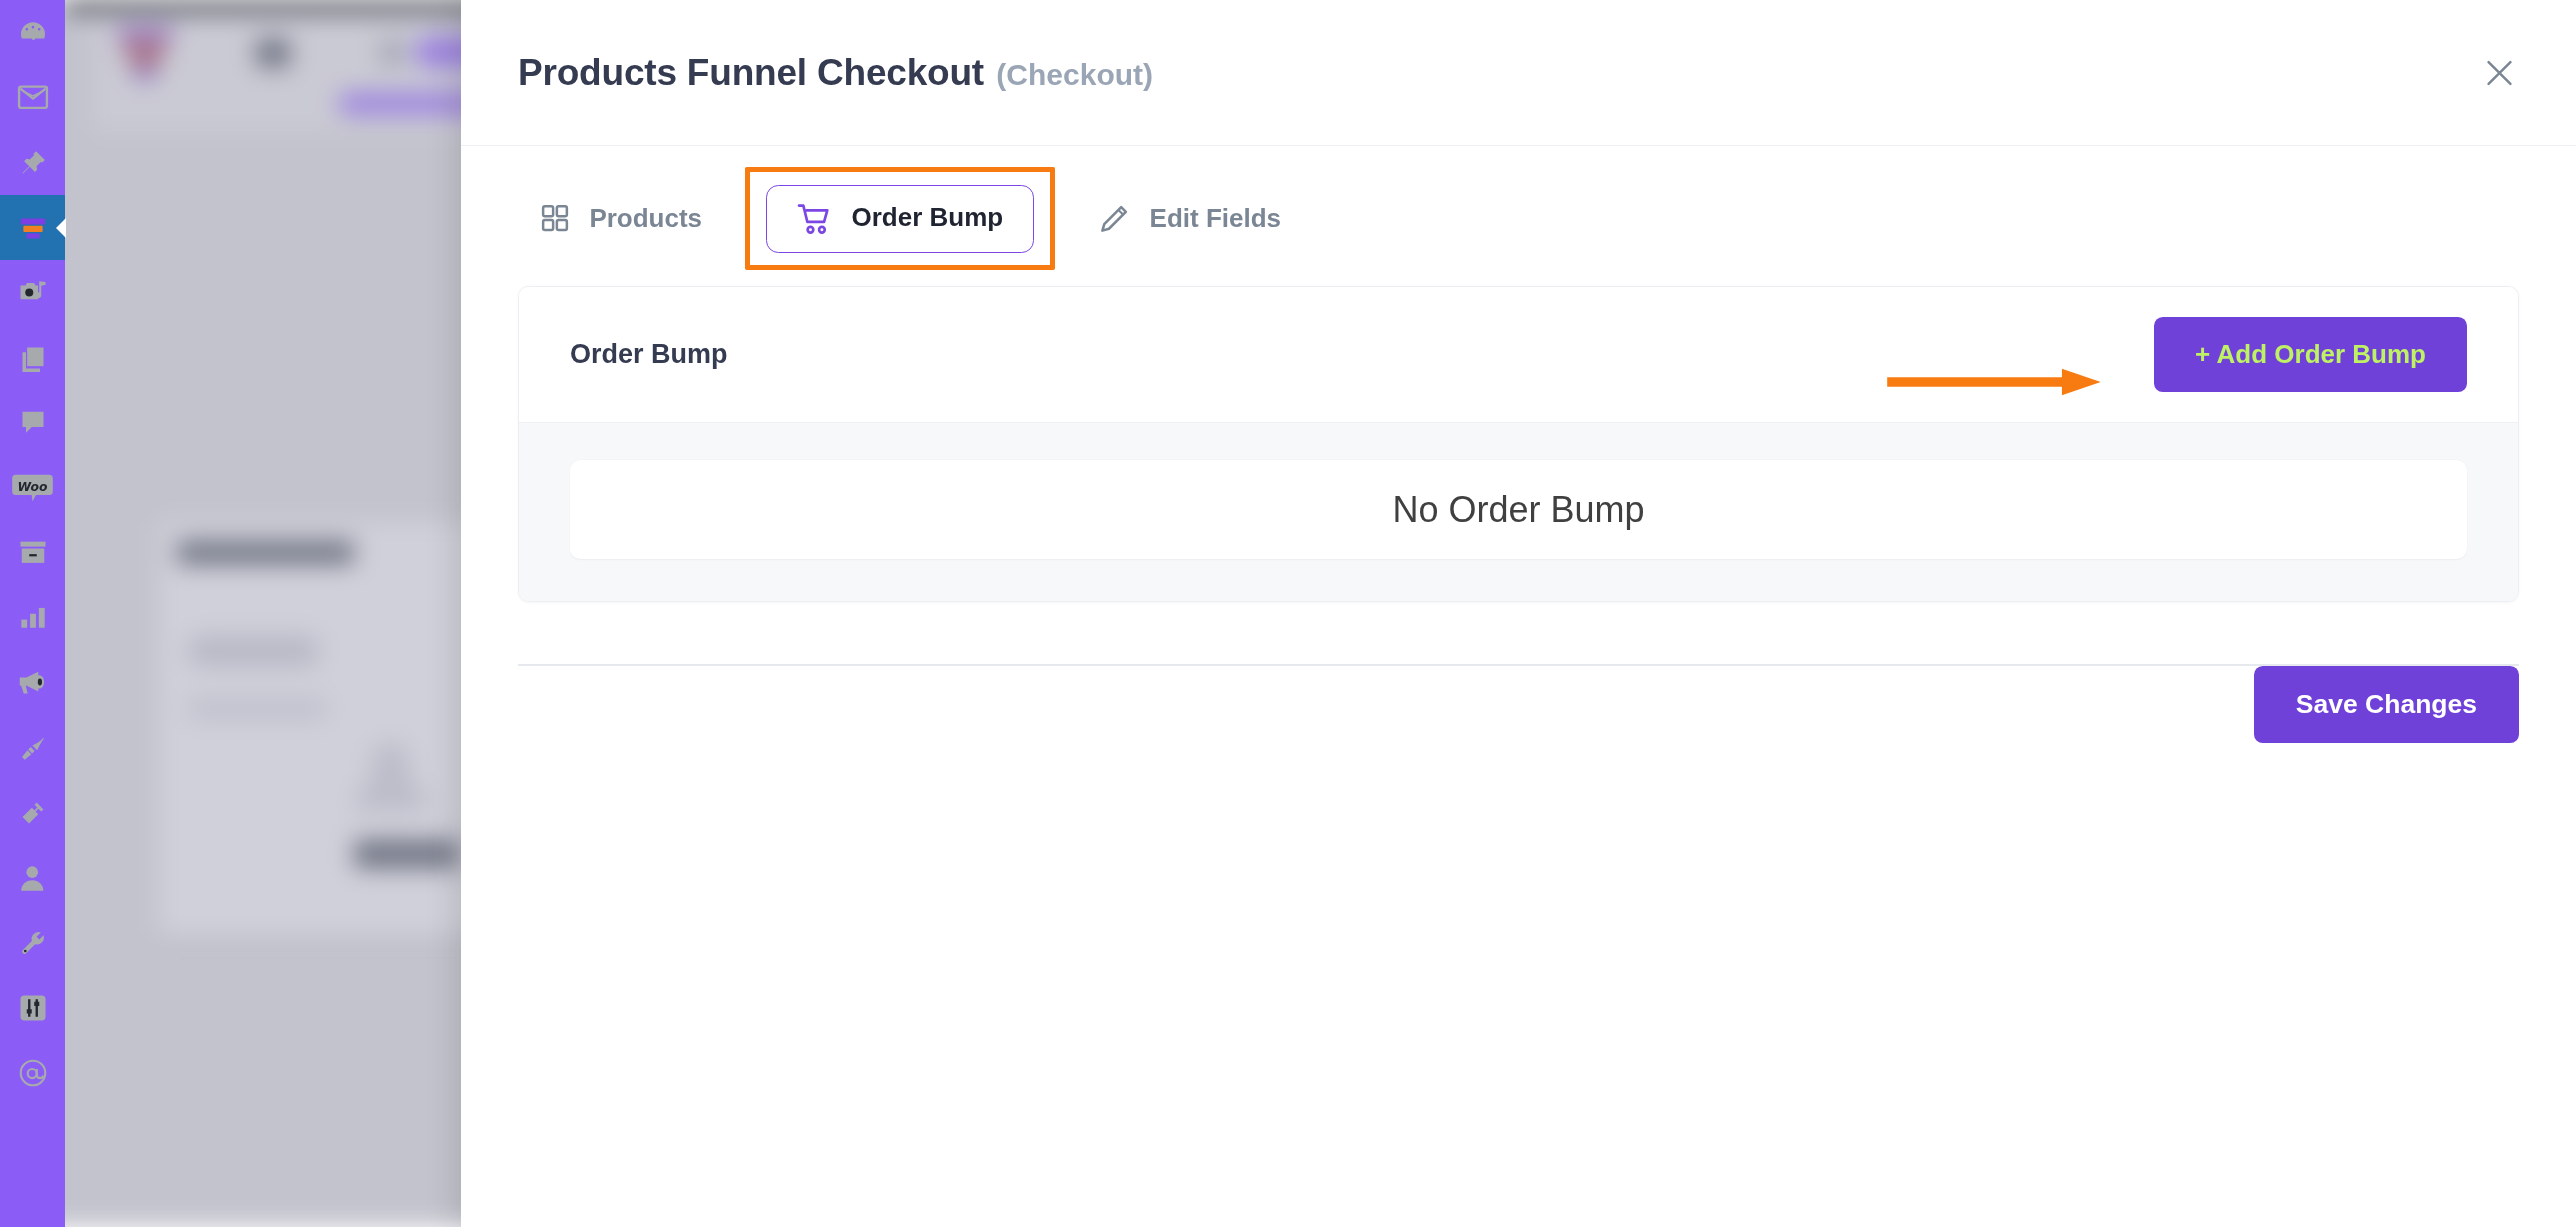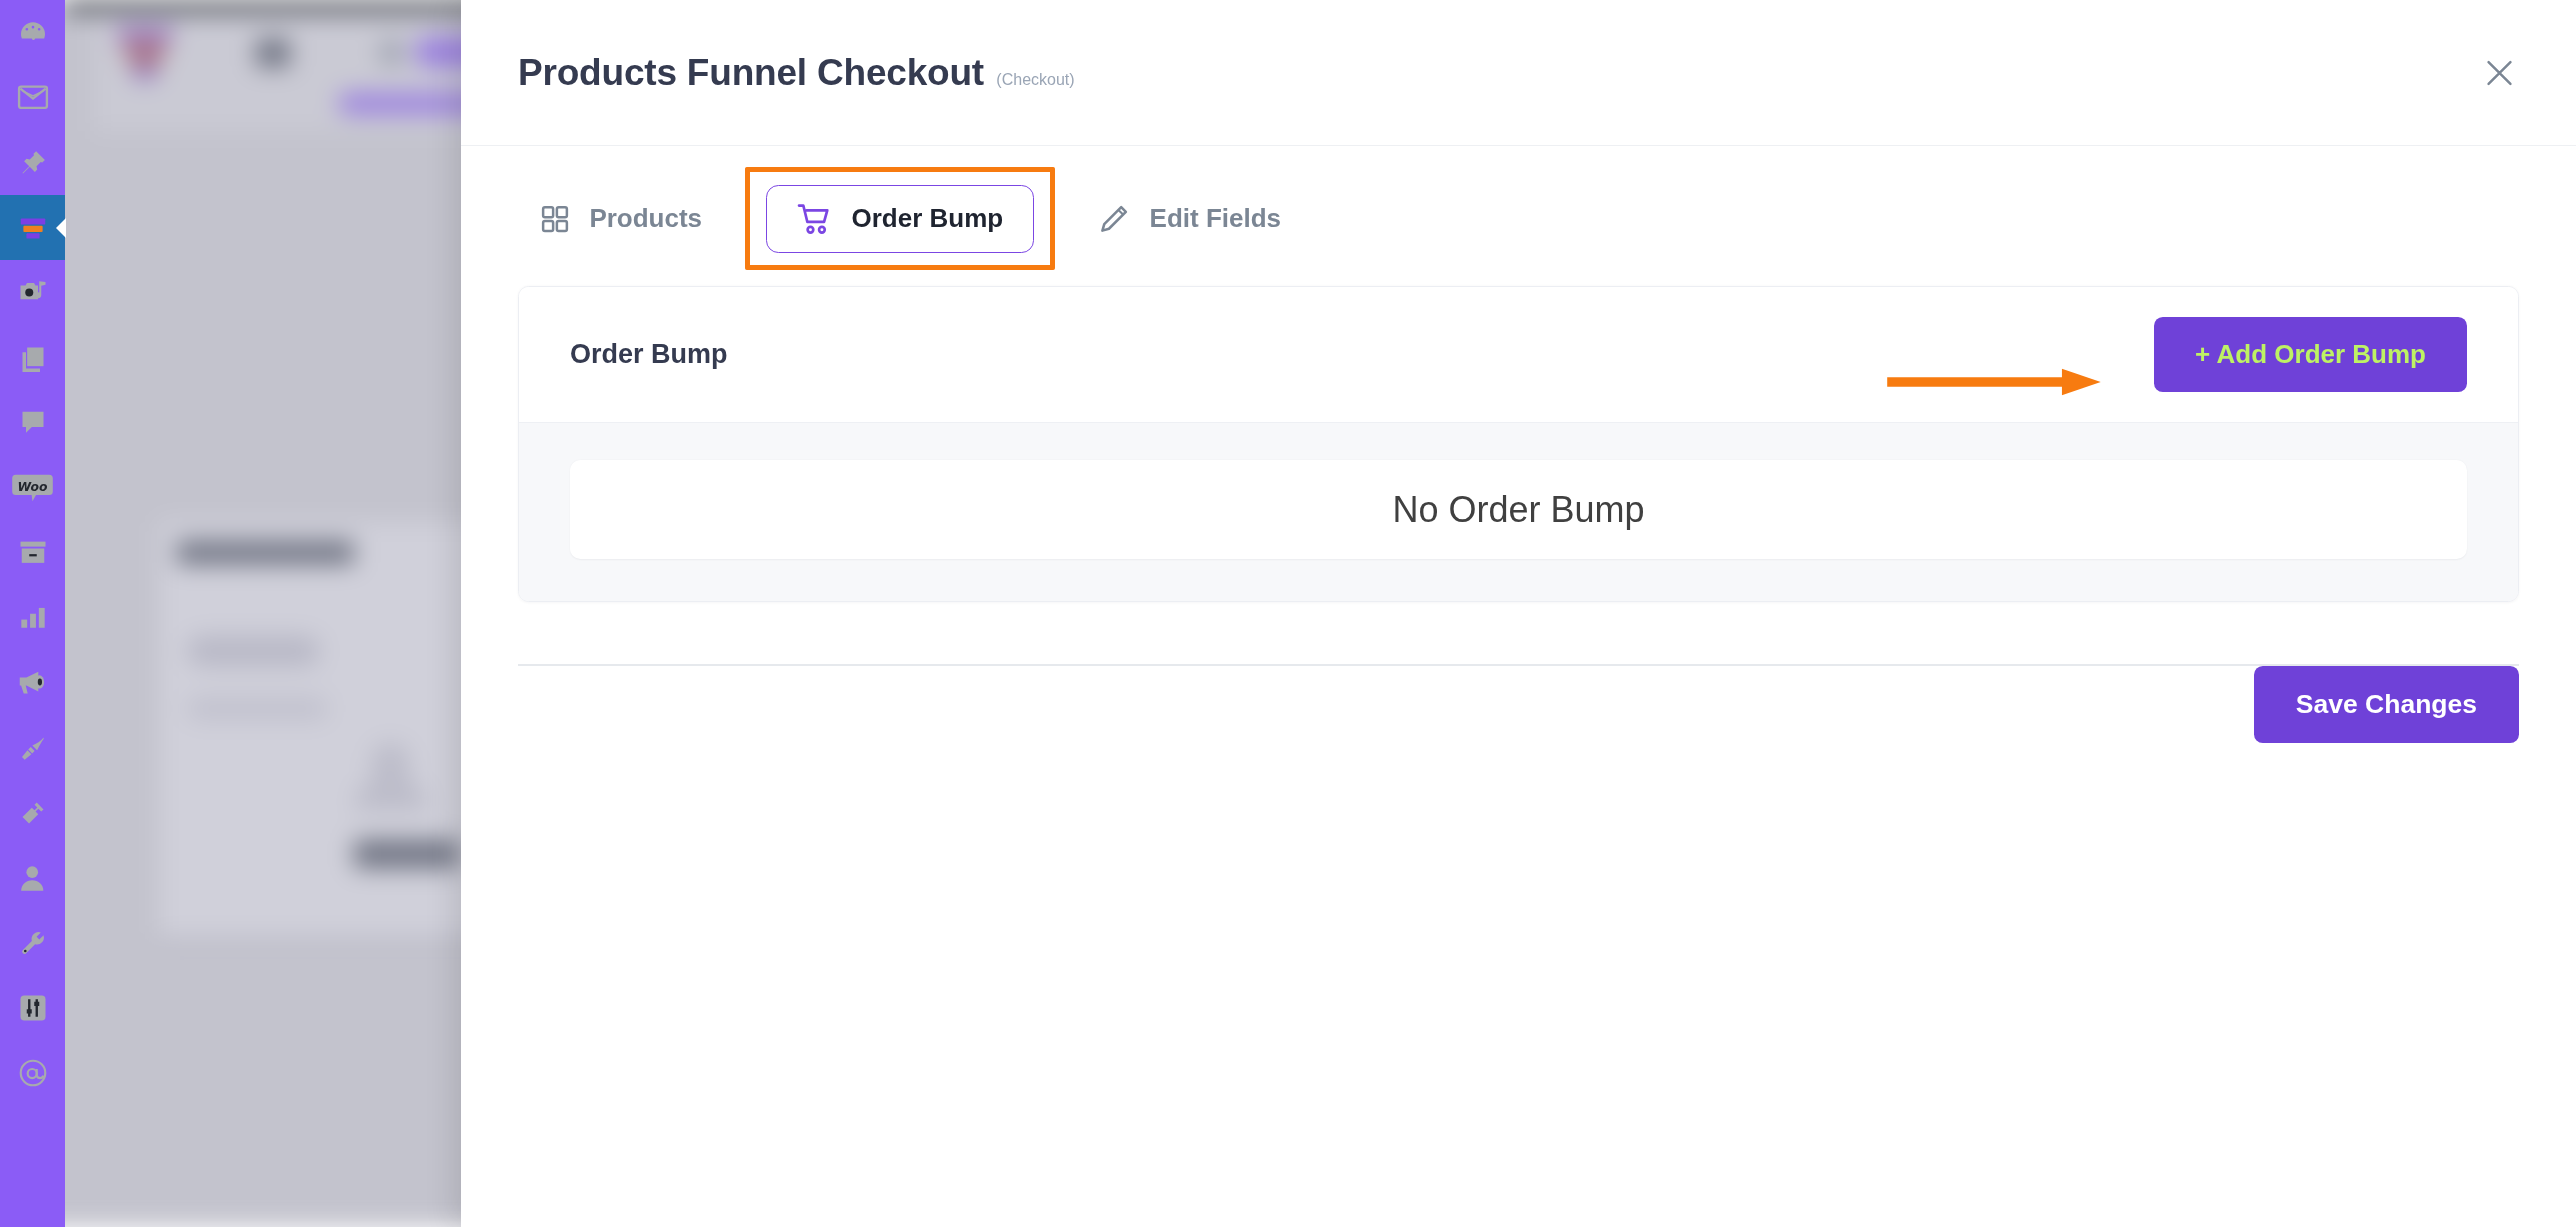--- a/index.html
+++ b/index.html
@@ -116,39 +116,39 @@
     height: 146px;
     border-bottom: 0.9px solid #eef0f3;
     display: flex; align-items: center;
     padding: 0 57px;
   }
   .modal-title {
     font-size: 37px; font-weight: 700; color: #353b50;
     letter-spacing: -0.2px;
   }
   .modal-subtitle {
-    font-size: 16px; font-weight: 400; color: #9aa5b5;
+    font-size: 30px; font-weight: 700; color: #9aa5b5;
     margin-left: 12.4px;
   }
   .close-btn {
     position: absolute; right: 50px; top: 50%;
     transform: translateY(-50%);
     width: 53px; height: 53px;
     display: flex; align-items: center; justify-content: center;
     cursor: pointer;
   }
 
   
   .tabs-row {
     display: flex; align-items: center;
     padding: 21px 57px 0 57px;
     height: 124px;
   }
   .tab {
-    display: flex; align-items: center; gap: 19.4px;
+    display: flex; gap: 19.4px;
     padding: 14px 21px;
     cursor: pointer;
     border-radius: 10.6px;
     border: 1.8px solid transparent;
   }
   .tab-label {
     font-size: 26px; font-weight: 700; color: #7b8694;
     white-space: nowrap;
   }
   .tab.is-active {

